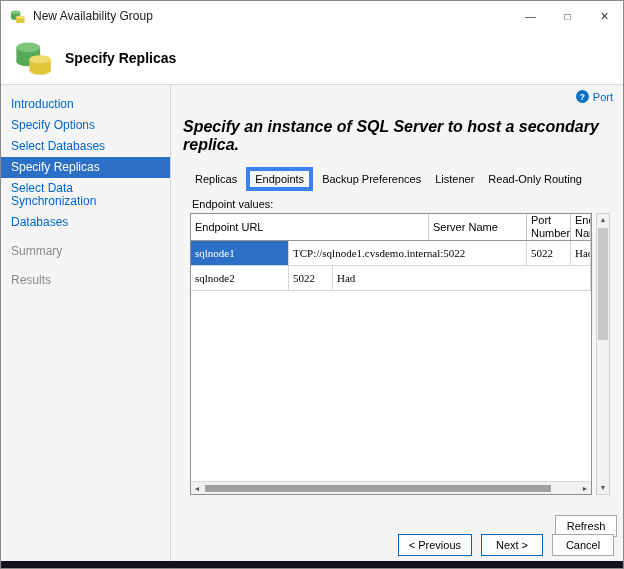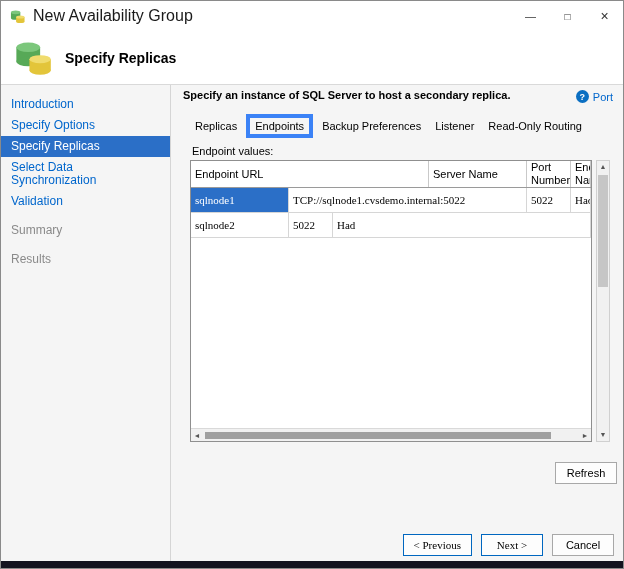--- a/index.html
+++ b/index.html
@@ -7,21 +7,21 @@
   body { font-family:"Liberation Sans", sans-serif; }
 
   .window {
     position:relative; width:624px; height:569px;
     border:1px solid #8a8a8a; background:#f5f5f5; overflow:hidden;
   }
 
   
   .titlebar { height:30px; background:#ffffff; display:flex; align-items:center; padding-left:9px; }
   .app-icon { width:15px; height:15px; display:inline-flex; }
-  .win-title { font-size:16px; color:#1a1a1a; margin-left:8px; }
+  .win-title { font-size:12px; color:#1a1a1a; margin-left:8px; }
   .win-controls { margin-left:auto; display:flex; height:100%; }
   .winbtn { width:37px; height:100%; border:none; background:transparent; font-size:11px; color:#333;
             font-family:inherit; display:flex; align-items:center; justify-content:center; }
   .winbtn.max { font-size:10px; }
   .winbtn.close { font-size:14px; }
 
   
   .header { height:54px; background:#ffffff; border-bottom:1px solid #d9d9d9;
             display:flex; align-items:center; padding-left:13px; }
   .wizard-icon { width:38px; height:38px; display:inline-flex; }
@@ -36,21 +36,21 @@
   .nav-item.active { background:#2b6fc7; color:#ffffff; }
   .nav-item.disabled { color:#8a8a8a;margin-top:8px; }
 
   .content { position:relative; flex:1; padding:4px 12px 0 12px; }
 
   .help { position:absolute; top:5px; right:16px; display:flex; align-items:center; gap:4px;
           color:#0066cc; font-size:11px; cursor:pointer; }
   .help-icon { width:13px; height:13px; border-radius:50%; background:#0b6fc2; color:#fff;
                font-size:9px; font-weight:bold; display:inline-flex; align-items:center; justify-content:center; }
 
-  .instruction { font-size:11px; font-weight:bold; color:#000; }
+  .instruction { margin-top:29px; font-size:16px; font-weight:bold; color:#000;font-style:italic; }
 
   .tabs { margin:13px 0 0 7px; display:flex; align-items:center; gap:4px; font-size:11px; color:#000; }
   .tab { padding:2px 5px; white-space:nowrap; cursor:pointer; }
   .tab.active { border:4px solid #3b82f6; }
 
   .ev-label { font-size:11px; margin:7px 0 3px 9px; color:#000; }
 
   
   .grid-wrap { display:flex; margin-left:7px; width:420px; }
   .grid { width:402px; height:282px; border:1px solid #8f8f8f; background:#ffffff;
@@ -77,21 +77,21 @@
   .vscroll { width:14px; height:282px; margin-left:4px; border:1px solid #d0d0d0; background:#f1f1f1;
              display:flex; flex-direction:column; align-items:center; }
   .vs-arrow { font-size:7px; color:#555; line-height:12px; }
   .vs-thumb { width:10px; height:112px; background:#c6c6c6; margin-top:2px; }
   .vs-arrow.down { margin-top:auto; }
 
   .refresh-row { width:427px; margin-left:7px; margin-top:20px; text-align:right; }
 
   .btn { font-size:11px; font-family:inherit; height:22px; min-width:62px; padding:0 10px;
          background:#fdfdfd; border:1px solid #a8a8a8; color:#000; cursor:pointer; }
-  .btn.blue { border-color:#0067c0;font-family:Liberation Serif, serif; }
+  .btn.blue { border-color:#0067c0; }
 
   .footer { position:absolute; bottom:5px; right:15px; display:flex; gap:9px; }
 
   .bottom-strip { height:7px; background:#13131f; width:100%; }
 </style>
 </head>
 <body>
 
 <div class="window">
 
@@ -126,23 +126,24 @@
       </svg>
     </span>
     <span class="page-title">Specify Replicas</span>
   </div>
 
   <div class="bodyrow">
 
     <div class="sidebar">
       <div class="nav-item link">Introduction</div>
       <div class="nav-item link">Specify Options</div>
+      <div class="nav-item link">Select Databases</div>
       <div class="nav-item active">Specify Replicas</div>
       <div class="nav-item link">Select Data Synchronization</div>
-      <div class="nav-item link">Validation</div>
+      <div class="nav-item link">Databases</div>
       <div class="nav-item disabled">Summary</div>
       <div class="nav-item disabled">Results</div>
     </div>
 
     <div class="content">
 
       <div class="help">
         <span class="help-icon">?</span>
         <span>Port</span>
       </div>

